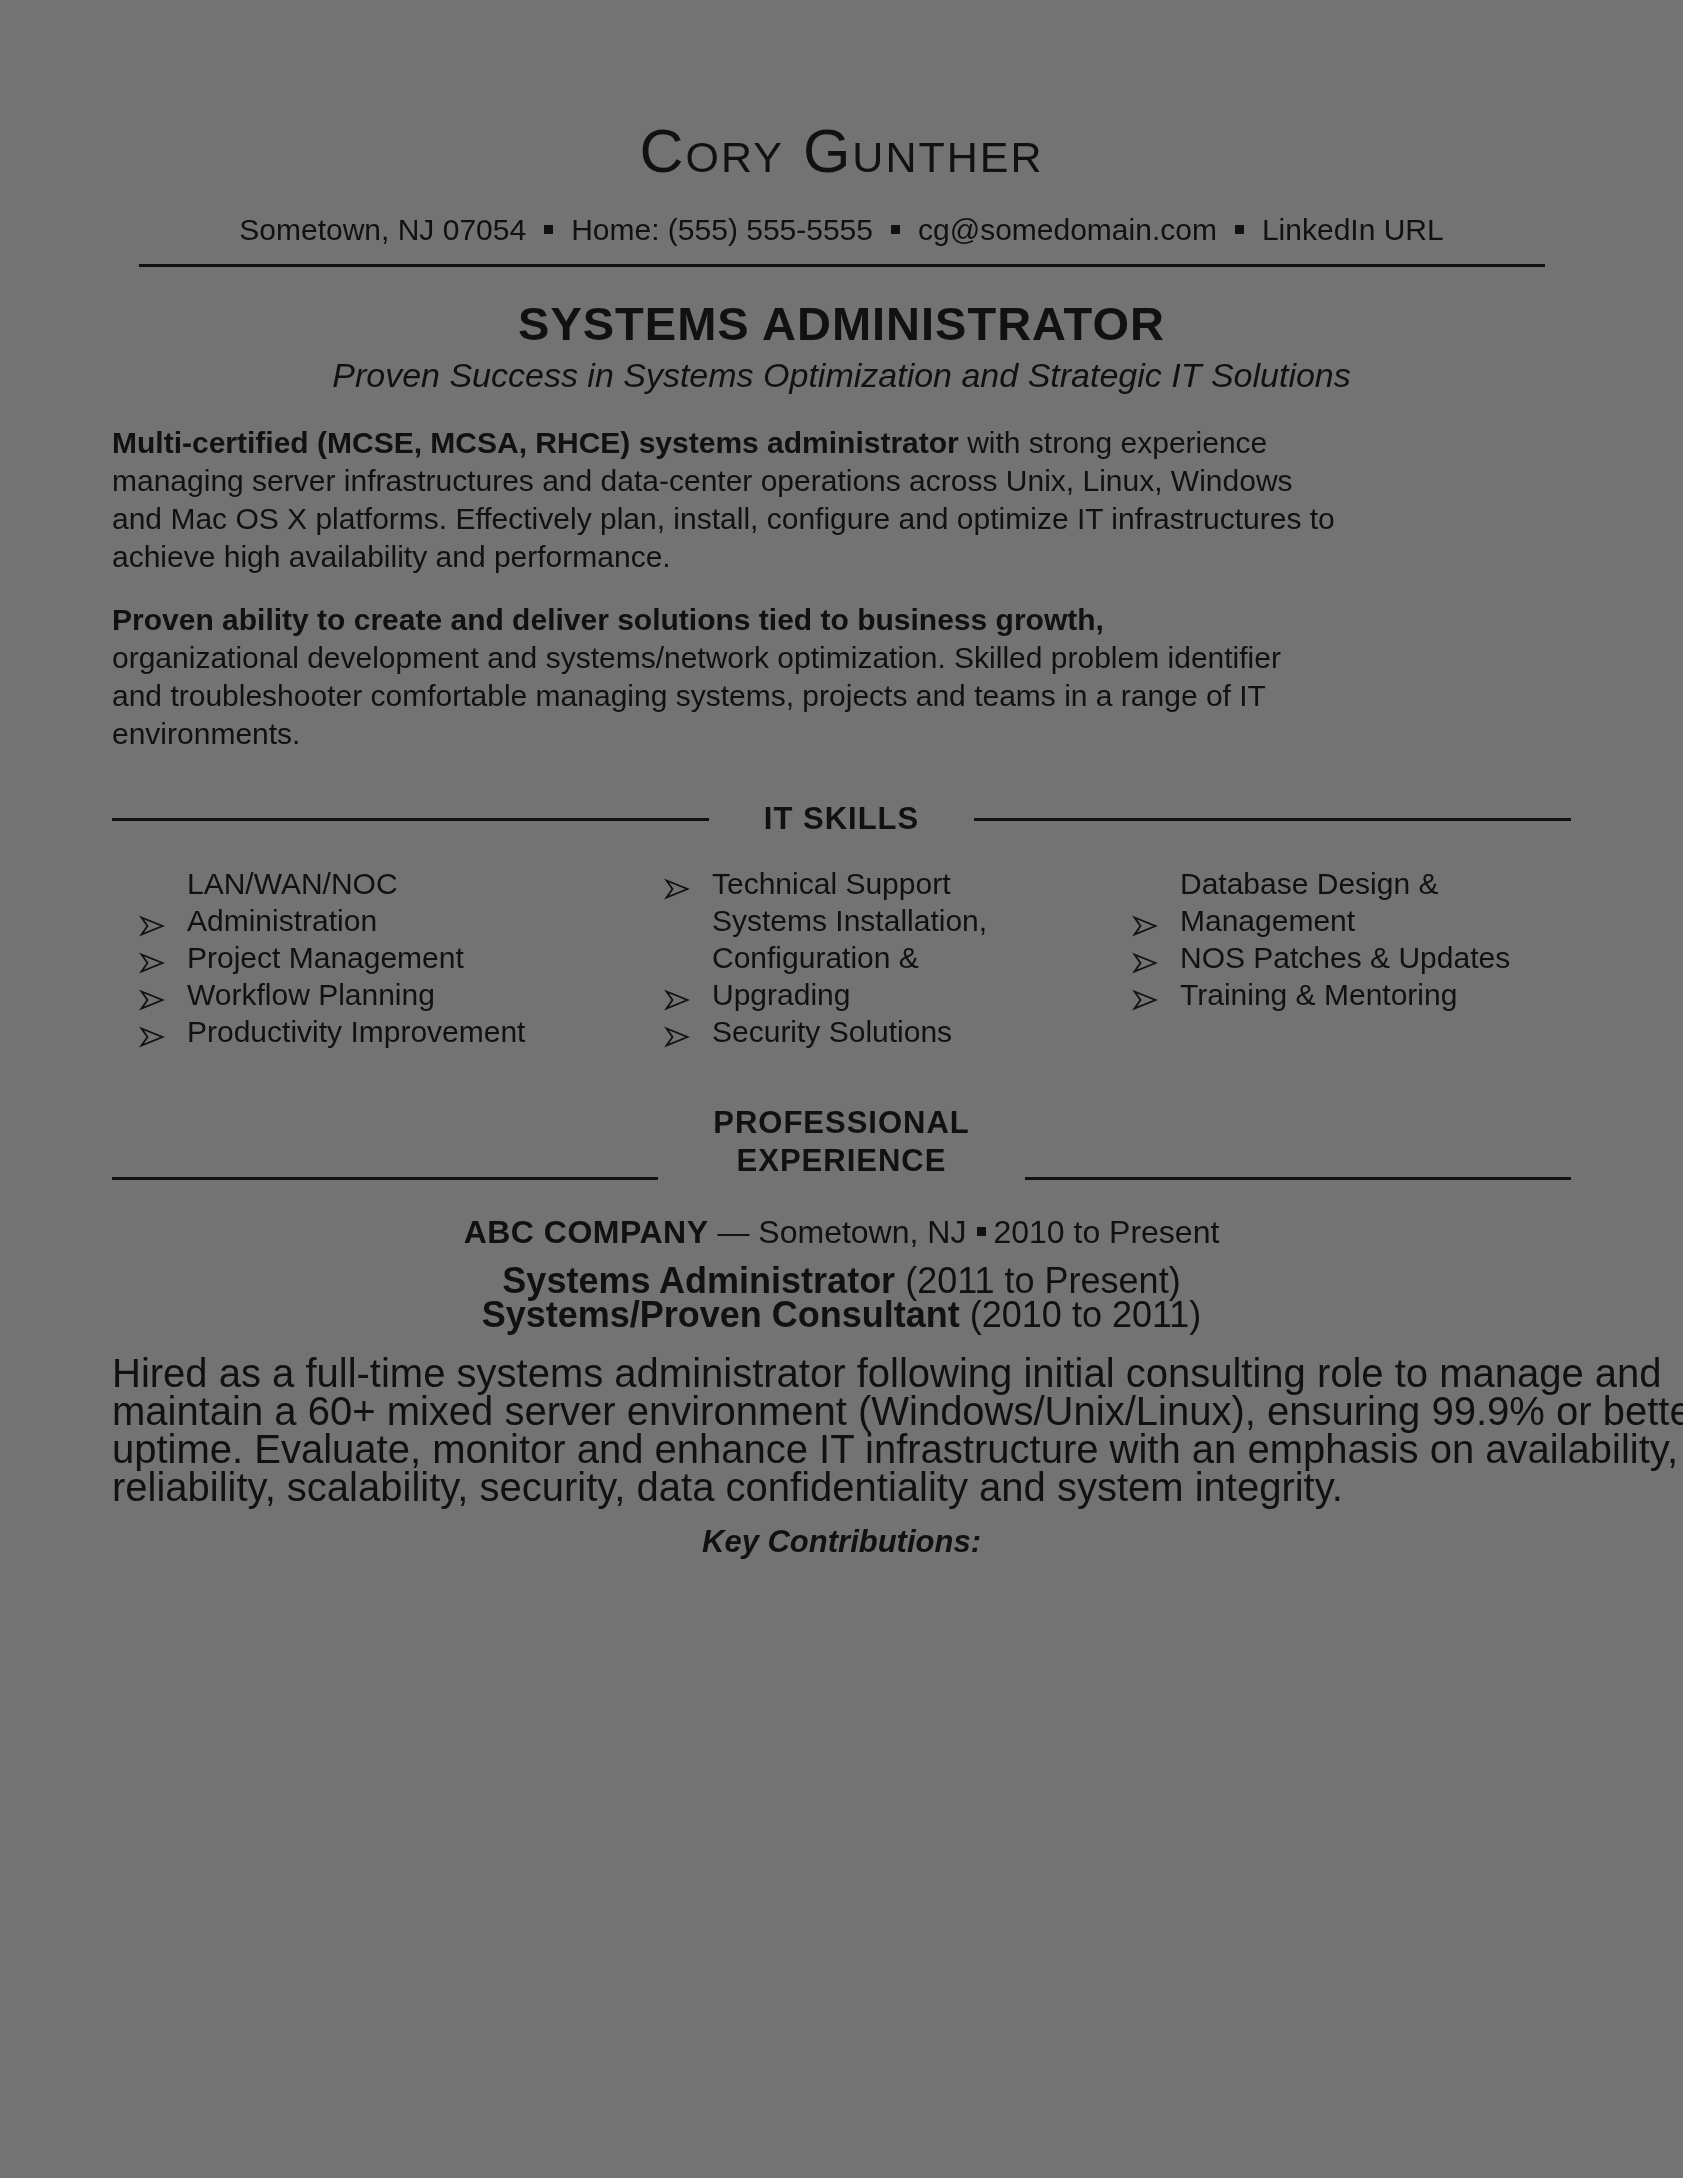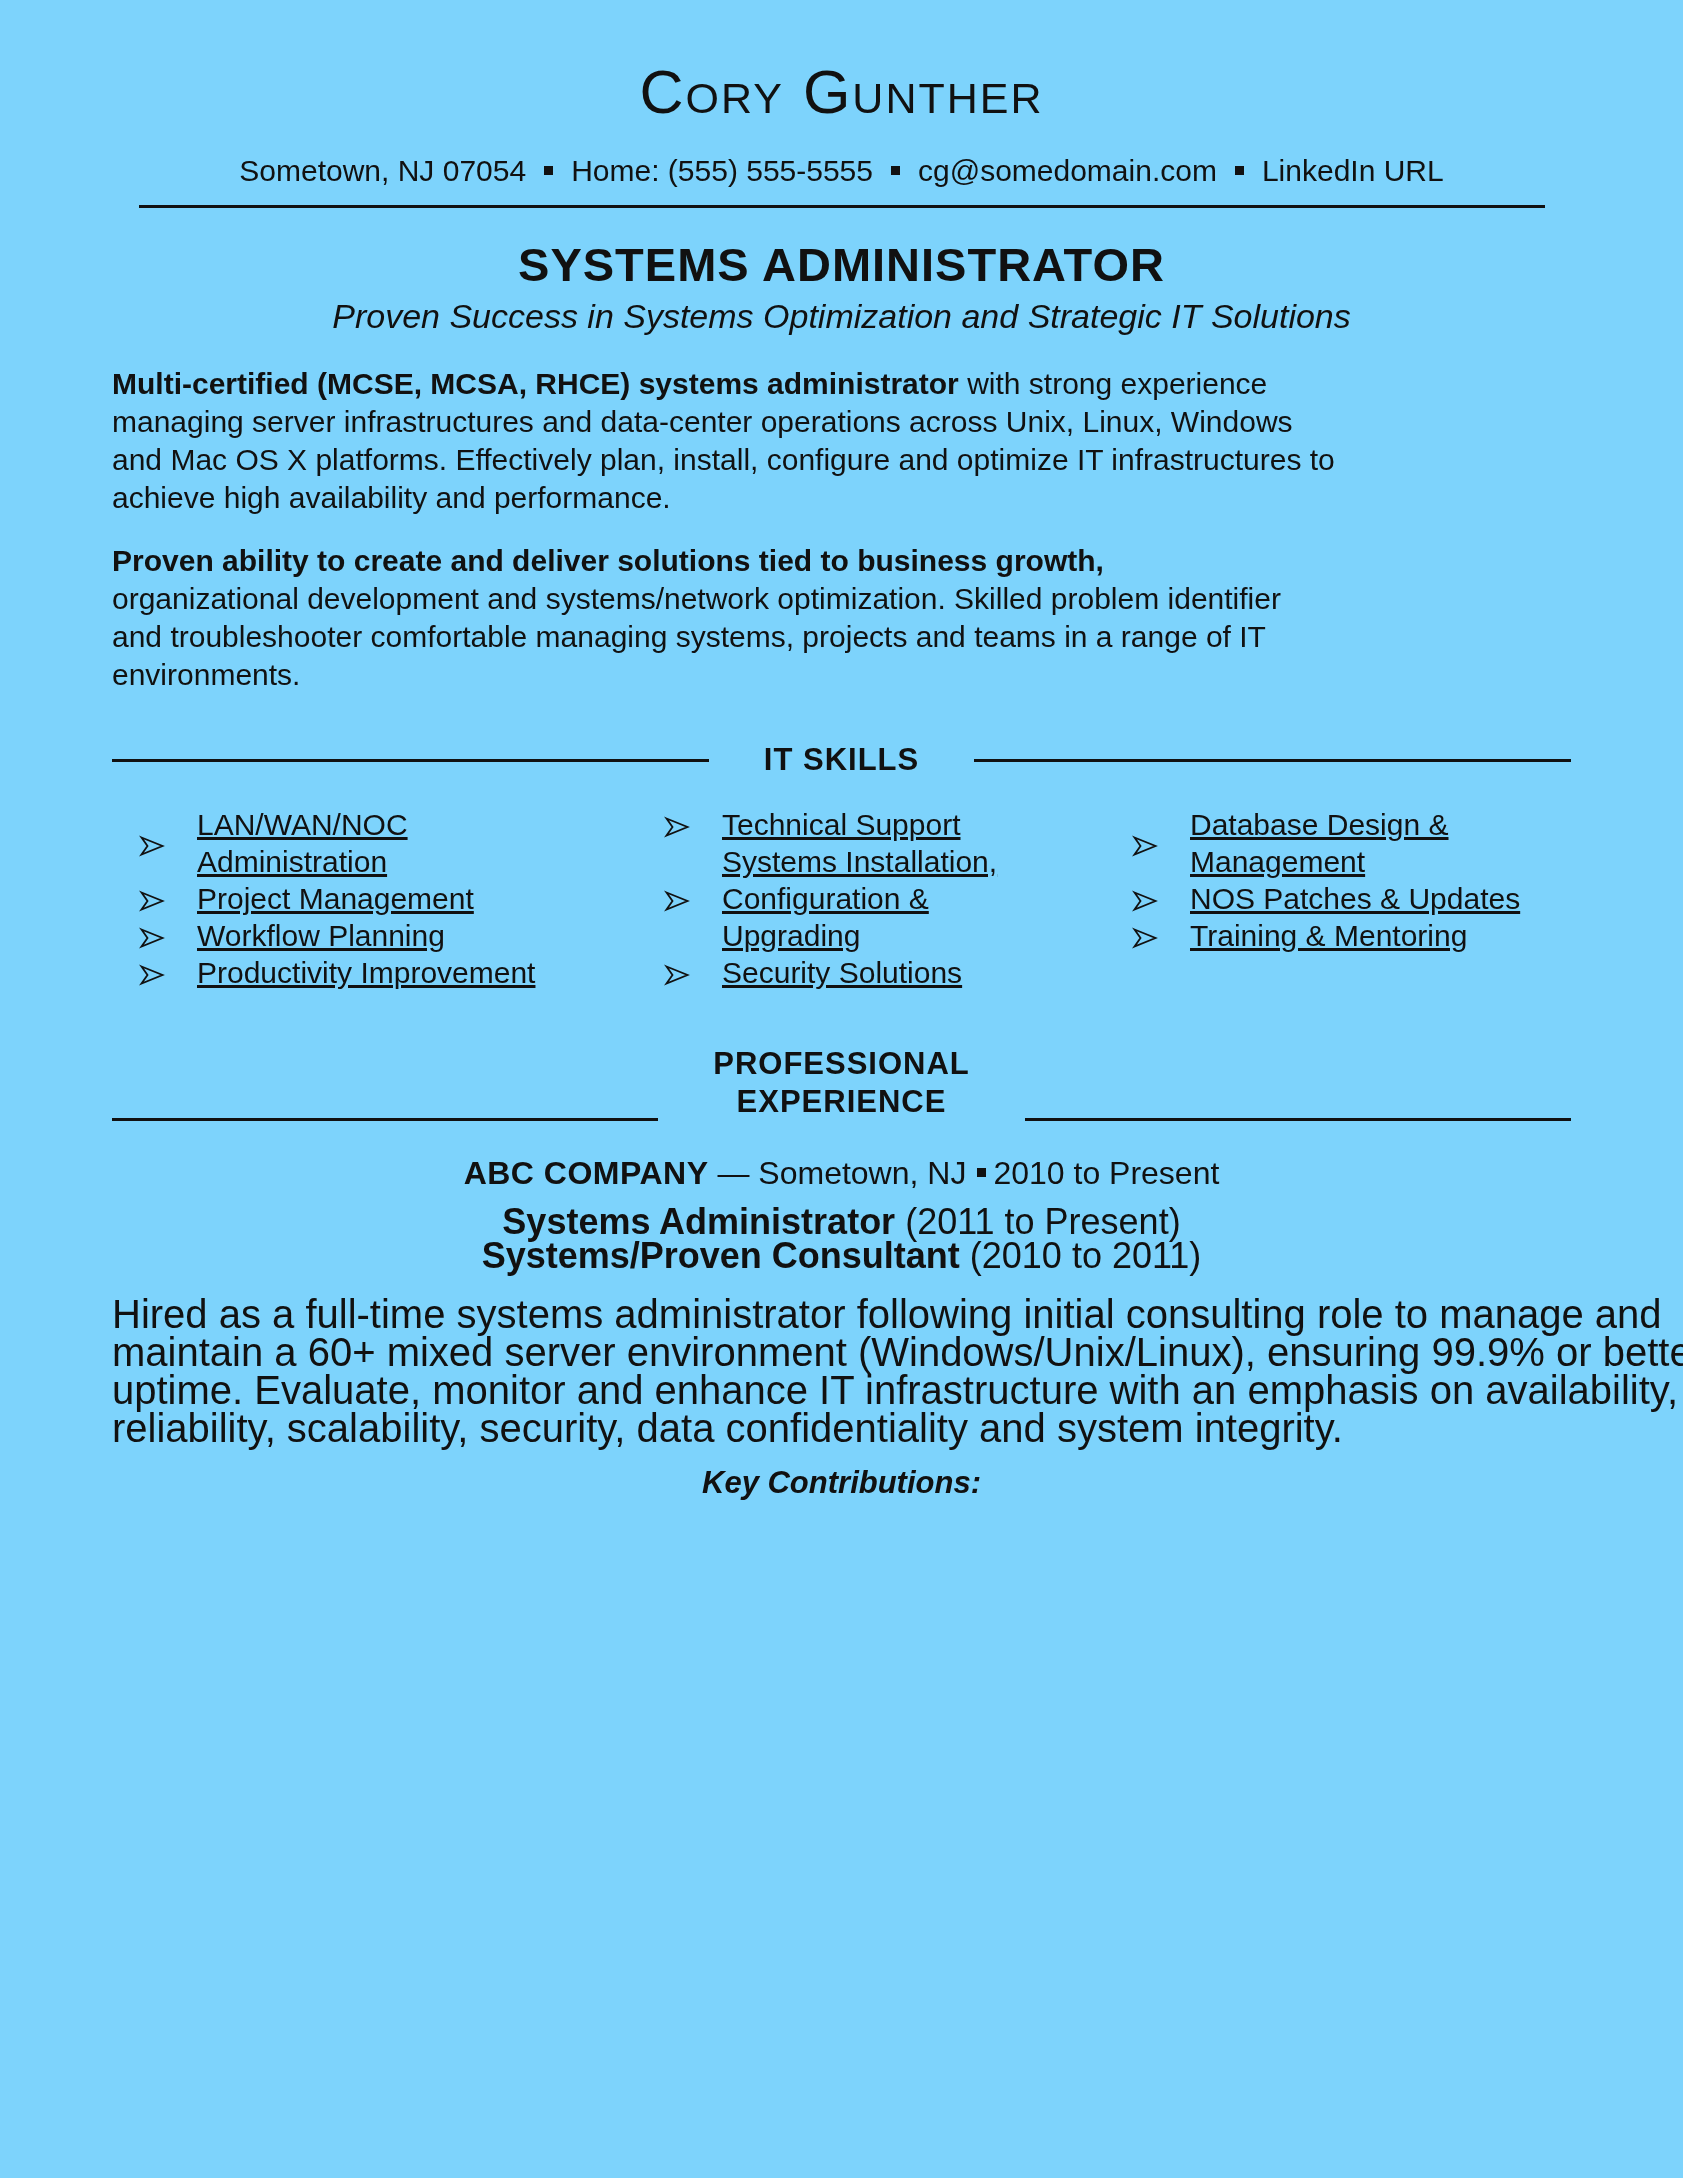--- a/index.html
+++ b/index.html
@@ -1,22 +1,22 @@
 <!DOCTYPE html>
 <html><head>
 <meta charset="utf-8">
 <style>
   html, body { margin: 0; padding: 0; background: #ffffff; }
   .page {
     position: relative;
     width: 1683px;
     height: 2178px;
     box-sizing: border-box;
-    padding-top: 58px;
-    background: #7dd3fc;
+    padding-top: 117px;
+    background: #737373;
     color: #111111;
     font-family: "Liberation Sans", sans-serif;
     overflow: hidden;
   }
   .name {
     text-align: center;
     font-size: 61px;
     line-height: 69px;
     font-variant: small-caps;
     letter-spacing: 2px;
@@ -76,21 +76,21 @@
     text-align: center;
     white-space: pre-line;
   }
   .skills-head { margin-top: 48px; }
   .skills-grid {
     display: grid;
     grid-template-columns: 525px 468px auto;
     margin-left: 27px;
     margin-top: 28px;
   }
-  .skill-item { display: flex; gap: 32px; align-items: center; text-decoration: underline; }
+  .skill-item { display: flex; gap: 22px; align-items: flex-end; }
   .skill-bullet { flex: 0 0 auto; width: 26px; height: 26px; margin-top: 5px; }
   .skill-bullet svg { display: block; width: 26px; height: 26px; }
   .skill-text {
     white-space: pre-line;
     font-size: 30px;
     line-height: 37px;
   }
   .exp-head { margin-top: 54px; align-items: flex-end; }
   .exp-head .rule { margin-top: 16px; }
   .exp-head .section-title { line-height: 38px; }

